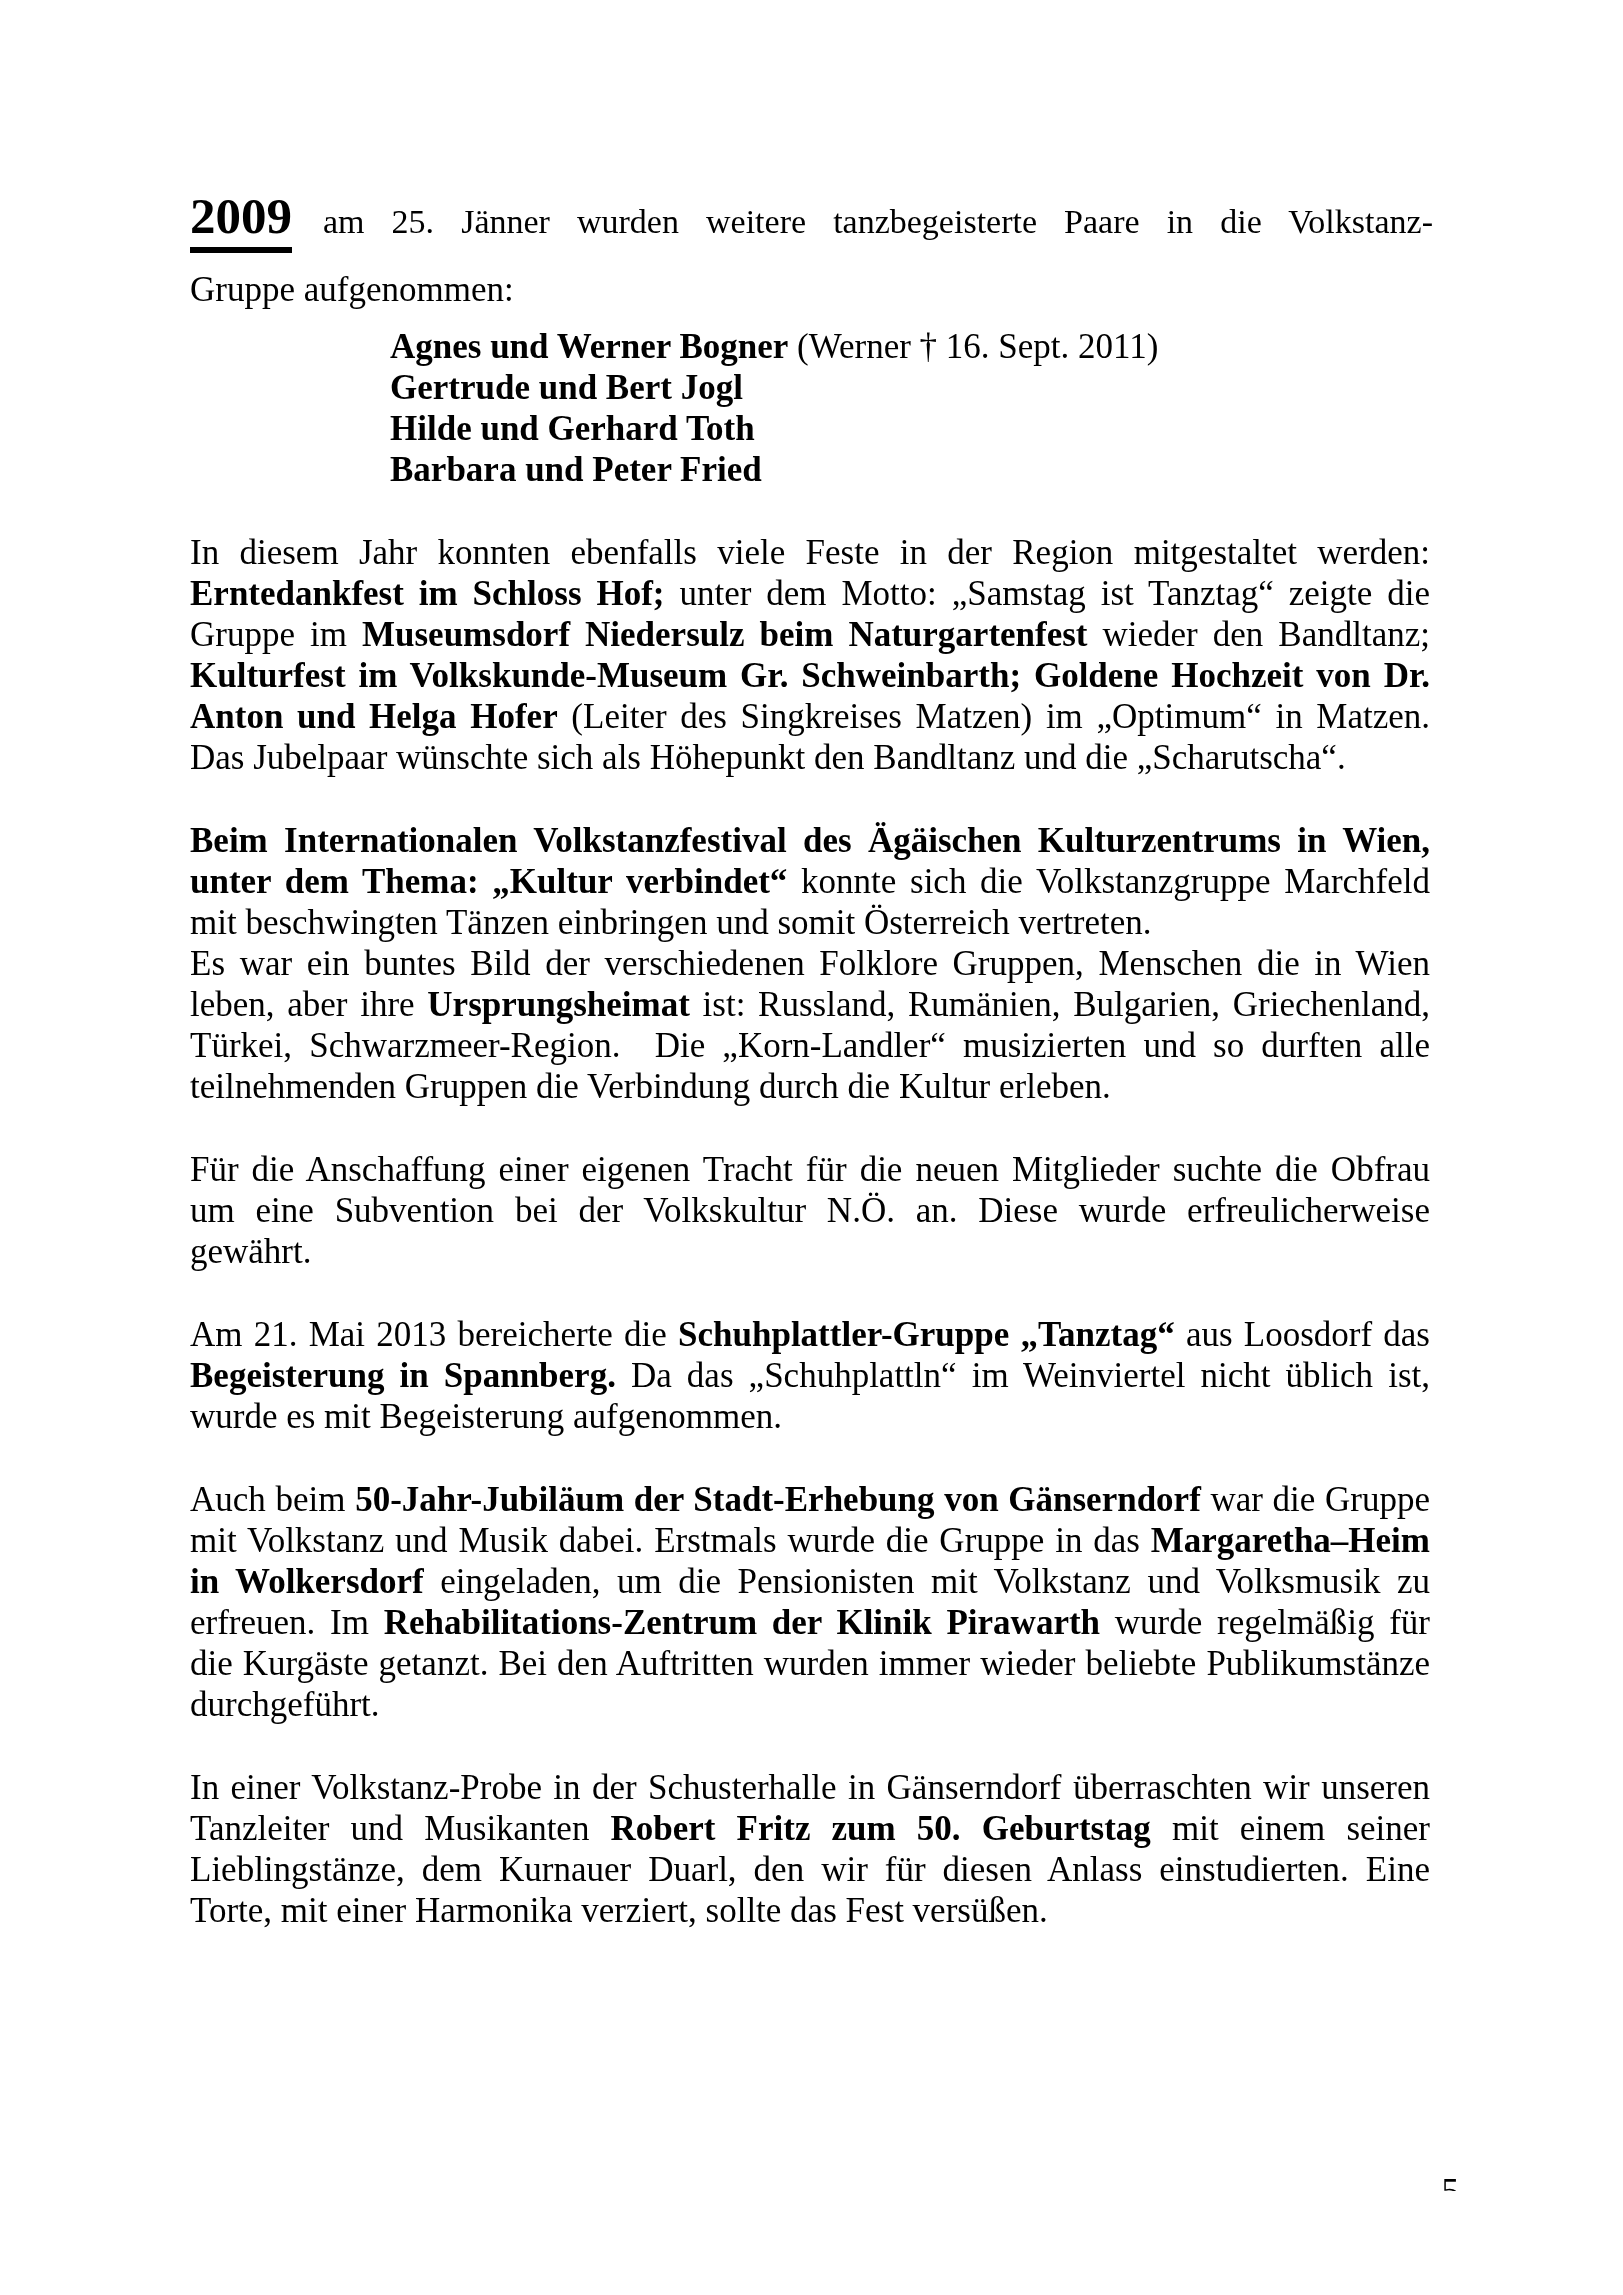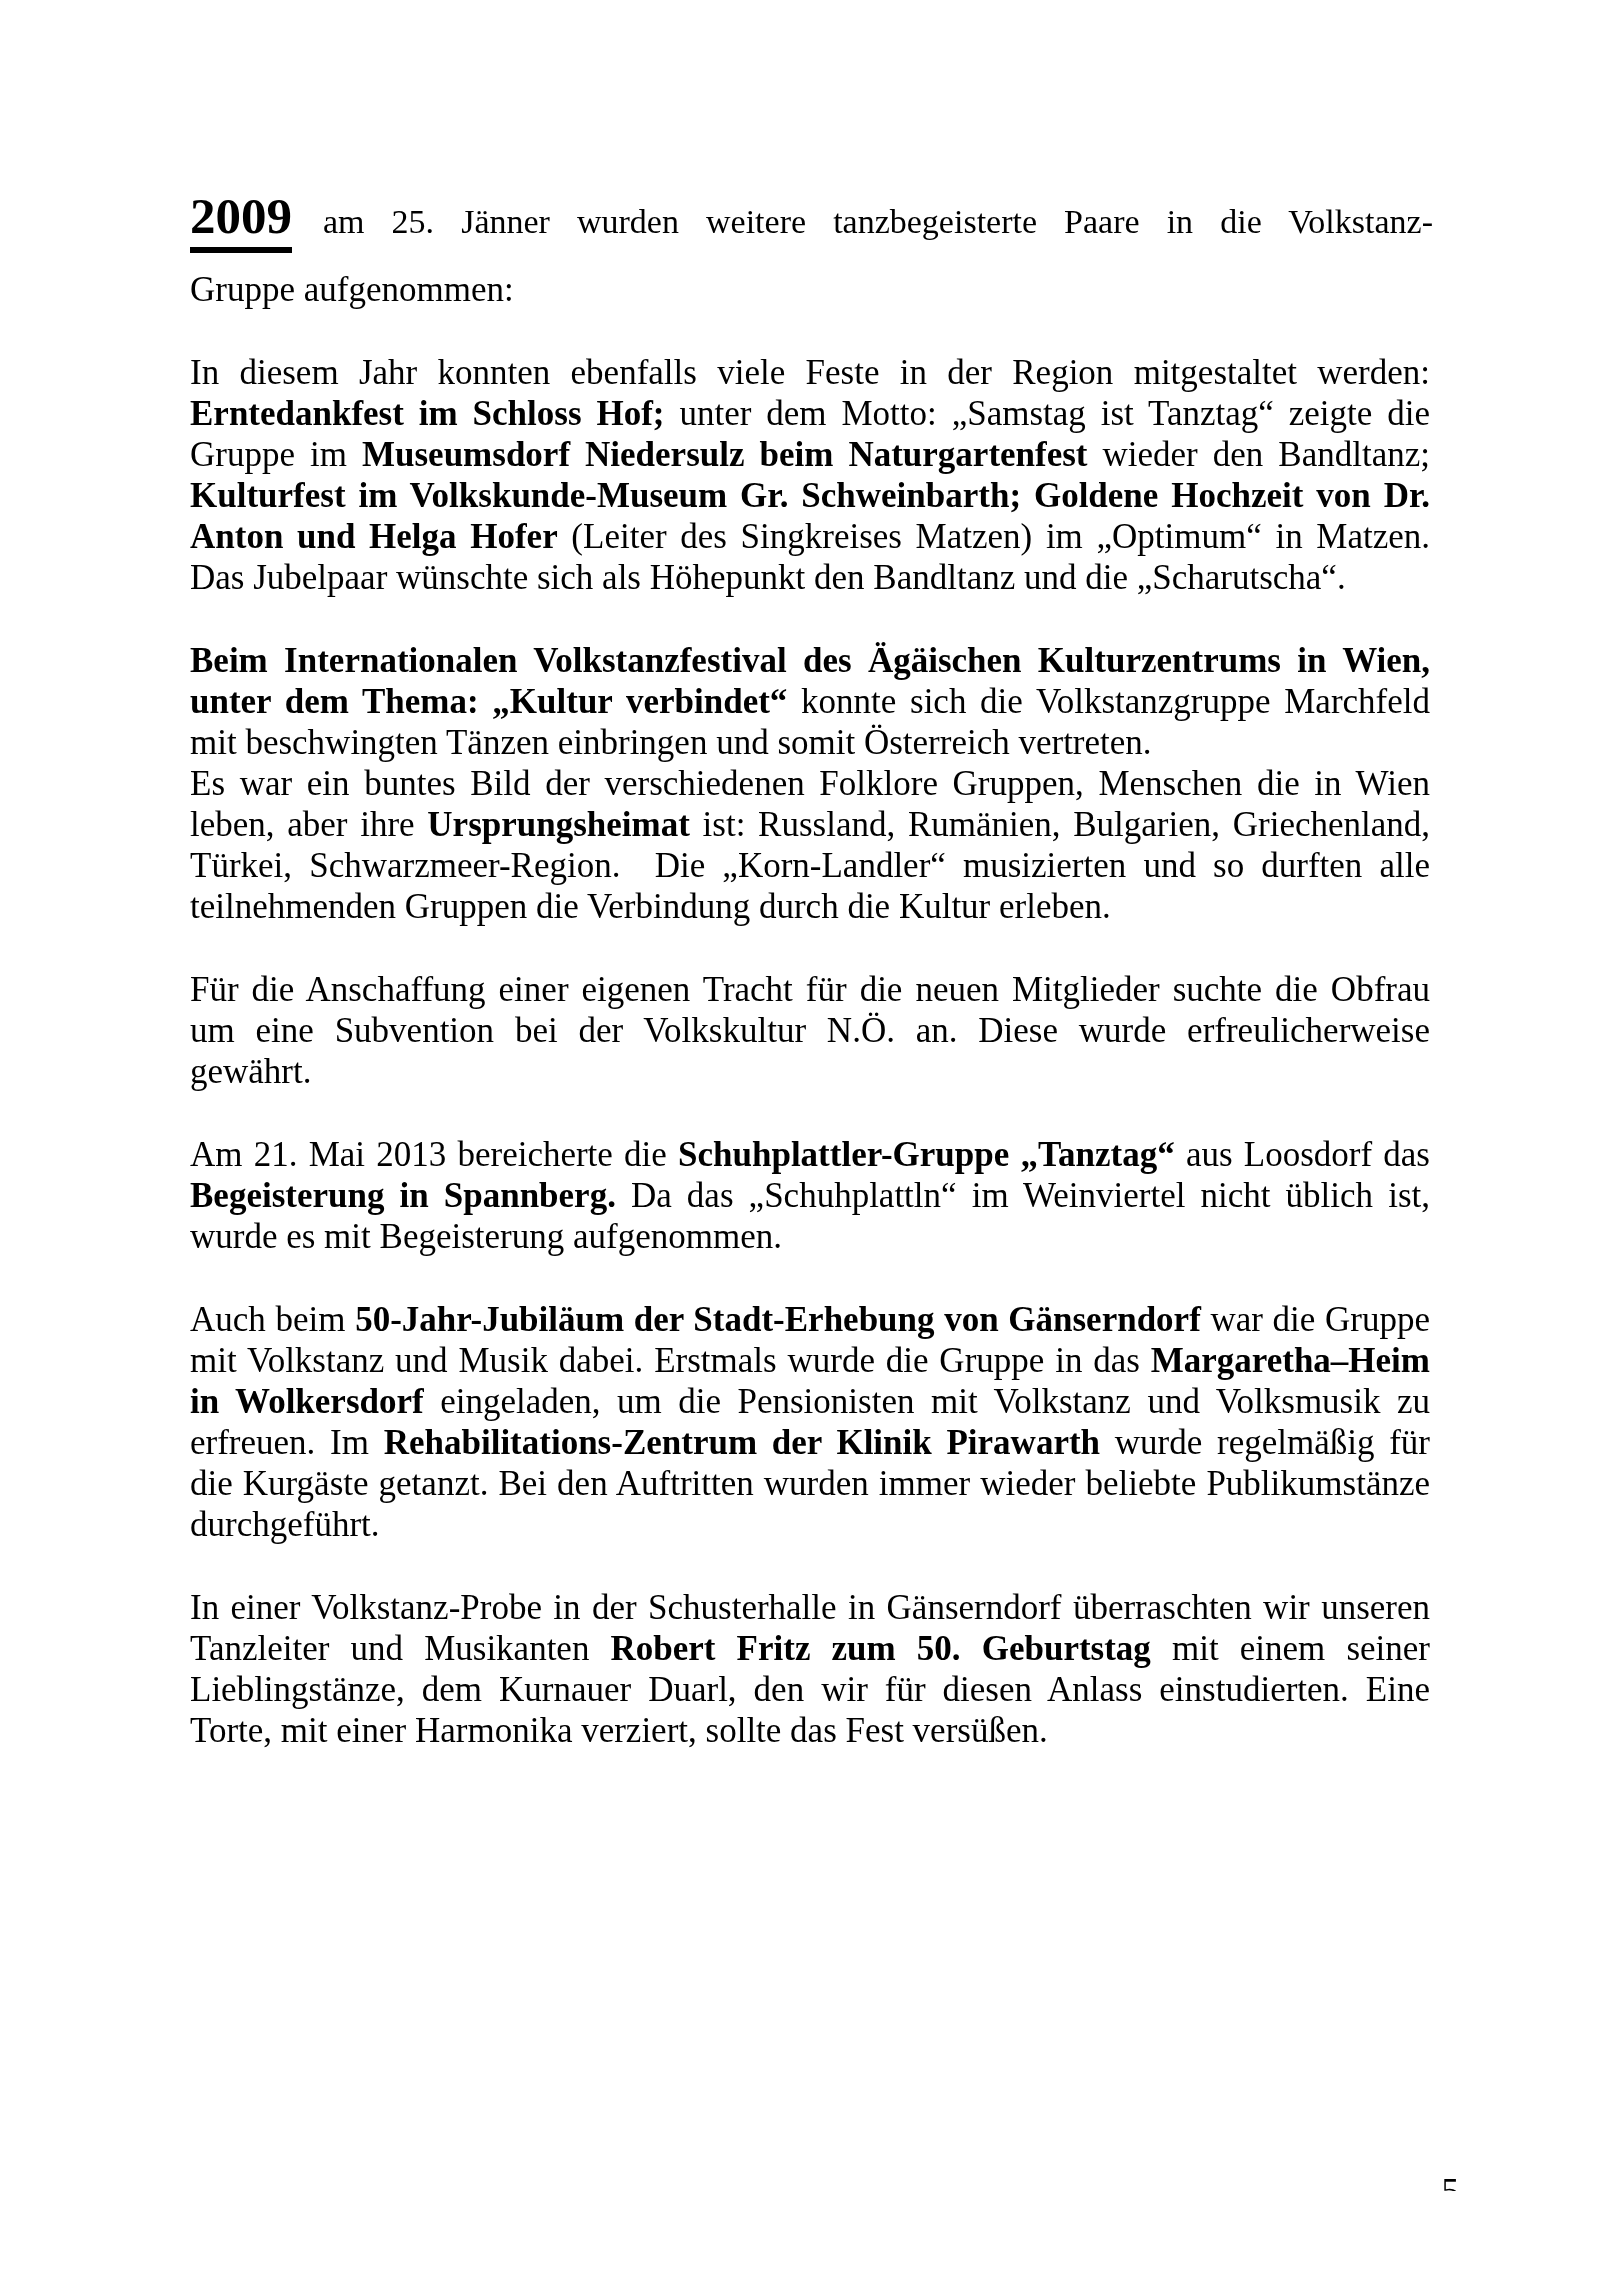--- a/index.html
+++ b/index.html
@@ -78,20 +78,26 @@
 <div class="page">
   <div class="content">
 
     <div class="heading">
       <div class="h-line1">
         <span class="year">2009</span><span class="h-rest">am 25. Jänner wurden weitere tanzbegeisterte Paare in die Volkstanz-</span>
       </div>
       <div class="h-line2">Gruppe aufgenommen:</div>
     </div>
 
+    <div class="names">
+      <div class="name-line"><b>Agnes und Werner Bogner</b><span> (Werner † 16. Sept. 2011)</span></div>
+      <div class="name-line"><b>Gertrude und Bert Jogl</b></div>
+      <div class="name-line"><b>Hilde und Gerhard Toth</b></div>
+      <div class="name-line"><b>Barbara und Peter Fried</b></div>
+    </div>
 
     <p class="para"><span>In diesem Jahr konnten ebenfalls viele Feste in der Region mitgestaltet werden: </span><b>Erntedankfest im Schloss Hof;</b><span> unter dem Motto: „Samstag ist Tanztag“ zeigte die Gruppe im </span><b>Museumsdorf Niedersulz beim Naturgartenfest</b><span> wieder den Bandltanz; </span><b>Kulturfest im Volkskunde-Museum Gr. Schweinbarth; Goldene Hochzeit von Dr. Anton und Helga Hofer</b><span> (Leiter des Singkreises Matzen) im „Optimum“ in Matzen. Das Jubelpaar wünschte sich als Höhepunkt den Bandltanz und die „Scharutscha“.</span></p>
     <p class="para"><b>Beim Internationalen Volkstanzfestival des Ägäischen Kulturzentrums in Wien, unter dem Thema: „Kultur verbindet“</b><span> konnte sich die Volkstanzgruppe Marchfeld mit beschwingten Tänzen einbringen und somit Österreich vertreten.
 </span><span>Es war ein buntes Bild der verschiedenen Folklore Gruppen, Menschen die in Wien leben, aber ihre </span><b>Ursprungsheimat</b><span> ist: Russland, Rumänien, Bulgarien, Griechenland, Türkei, Schwarzmeer-Region.  Die „Korn-Landler“ musizierten und so durften alle teilnehmenden Gruppen die Verbindung durch die Kultur erleben.</span></p>
     <p class="para"><span>Für die Anschaffung einer eigenen Tracht für die neuen Mitglieder suchte die Obfrau um eine Subvention bei der Volkskultur N.Ö. an. Diese wurde erfreulicherweise gewährt.</span></p>
     <p class="para"><span>Am 21. Mai 2013 bereicherte die </span><b>Schuhplattler-Gruppe „Tanztag“</b><span> aus Loosdorf das </span><b>Begeisterung in Spannberg.</b><span> Da das „Schuhplattln“ im Weinviertel nicht üblich ist, wurde es mit Begeisterung aufgenommen.</span></p>
     <p class="para"><span>Auch beim </span><b>50-Jahr-Jubiläum der Stadt-Erhebung von Gänserndorf</b><span> war die Gruppe mit Volkstanz und Musik dabei. Erstmals wurde die Gruppe in das </span><b>Margaretha–Heim in Wolkersdorf</b><span> eingeladen, um die Pensionisten mit Volkstanz und Volksmusik zu erfreuen. Im </span><b>Rehabilitations-Zentrum der Klinik Pirawarth</b><span> wurde regelmäßig für die Kurgäste getanzt. Bei den Auftritten wurden immer wieder beliebte Publikumstänze durchgeführt.</span></p>
     <p class="para"><span>In einer Volkstanz-Probe in der Schusterhalle in Gänserndorf überraschten wir unseren Tanzleiter und Musikanten </span><b>Robert Fritz zum 50. Geburtstag</b><span> mit einem seiner Lieblingstänze, dem Kurnauer Duarl, den wir für diesen Anlass einstudierten. Eine Torte, mit einer Harmonika verziert, sollte das Fest versüßen.</span></p>
 
   </div>

